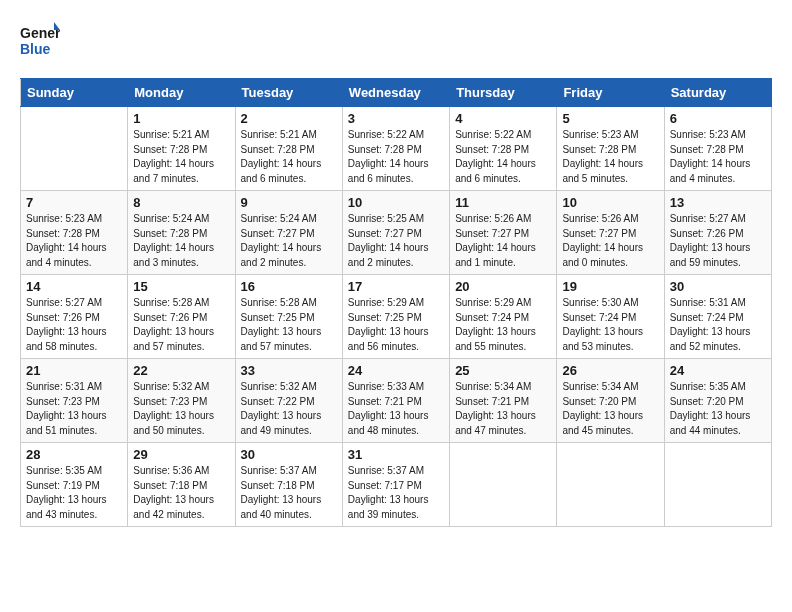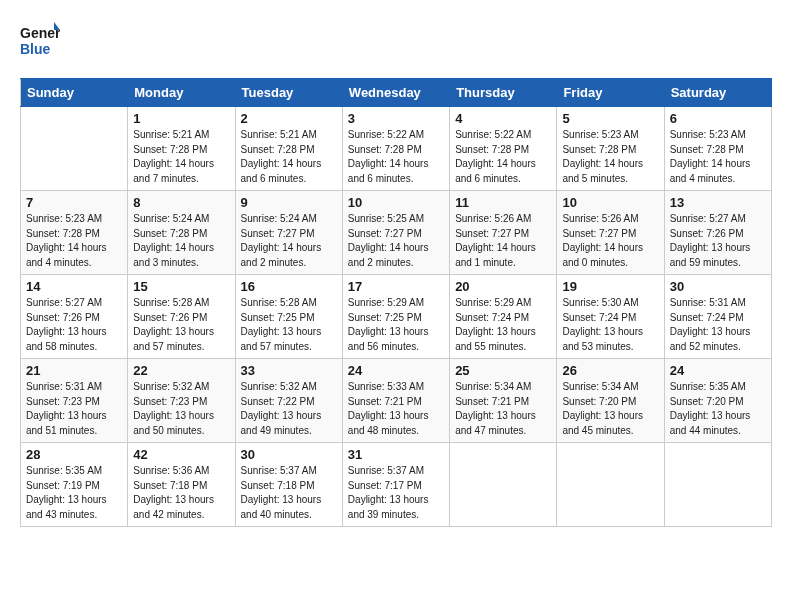--- a/index.html
+++ b/index.html
@@ -224,21 +224,21 @@
           <div class="day-num">24</div>
           <div class="day-info">Sunrise: 5:35 AM<br>Sunset: 7:20 PM<br>Daylight: 13 hours<br>and 44 minutes.</div>
         </td>
       </tr>
       <tr>
         <td>
           <div class="day-num">28</div>
           <div class="day-info">Sunrise: 5:35 AM<br>Sunset: 7:19 PM<br>Daylight: 13 hours<br>and 43 minutes.</div>
         </td>
         <td>
-          <div class="day-num">42</div>
+          <div class="day-num">29</div>
           <div class="day-info">Sunrise: 5:36 AM<br>Sunset: 7:18 PM<br>Daylight: 13 hours<br>and 42 minutes.</div>
         </td>
         <td>
           <div class="day-num">30</div>
           <div class="day-info">Sunrise: 5:37 AM<br>Sunset: 7:18 PM<br>Daylight: 13 hours<br>and 40 minutes.</div>
         </td>
         <td>
           <div class="day-num">31</div>
           <div class="day-info">Sunrise: 5:37 AM<br>Sunset: 7:17 PM<br>Daylight: 13 hours<br>and 39 minutes.</div>
         </td>

